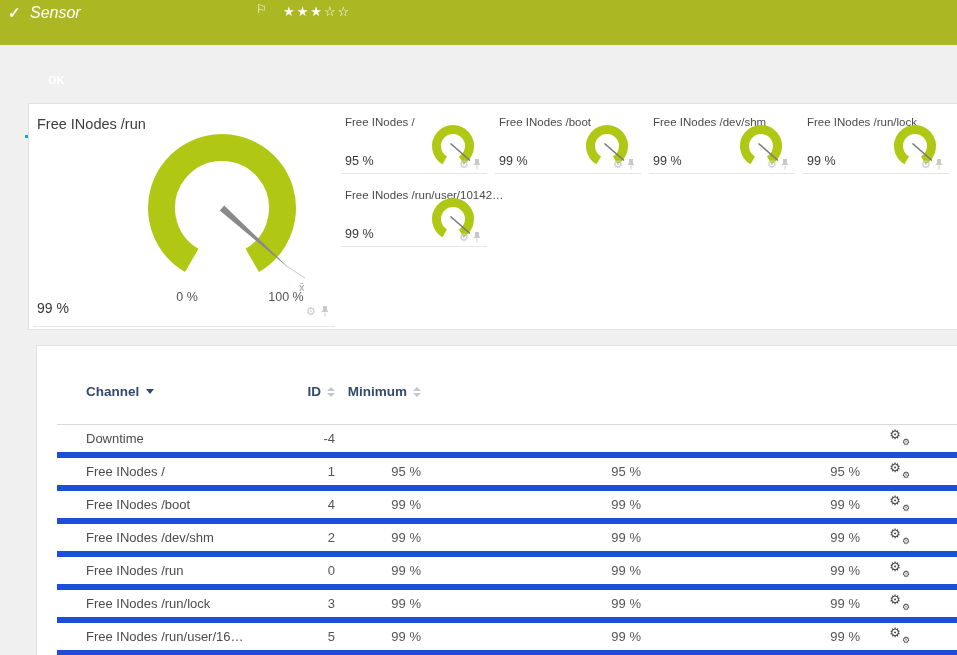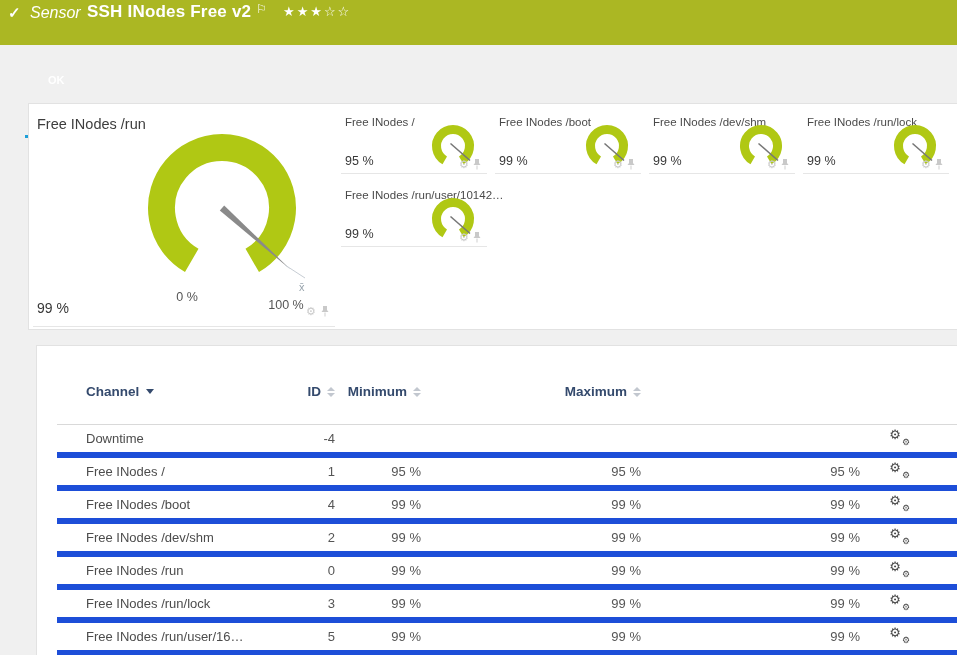--- a/index.html
+++ b/index.html
@@ -27,21 +27,21 @@
 
   
   .card { position:absolute; background:#fff; border:1px solid #e2e2e2; border-right:none;padding-left:20px; }
   .card1 { left:28px; top:103px; width:929px; height:227px; }
   .card2 { left:36px; top:345px; width:929px; height:378px; }
 
   
   .bg-title { position:absolute; left:8px; top:12px; font-size:14.5px; color:#3d3d3d; }
   .bg-svg { position:absolute; left:86px; top:3px; }
   .bg-min { position:absolute; left:138px; top:186px; width:40px; text-align:center; font-size:12.5px; color:#555; }
-  .bg-max { position:absolute; left:232px; top:186px; width:50px; text-align:center; font-size:12.5px; color:#555;margin-top:8px; }
+  .bg-max { position:absolute; left:232px; top:186px; width:50px; text-align:center; font-size:12.5px; color:#555; }
   .bg-val { position:absolute; left:8px; top:196px; font-size:14px; color:#383838; }
   .bg-icons { position:absolute; left:277px; top:202px; display:flex; align-items:center; gap:4px; }
   .bg-divider { position:absolute; left:4px; top:222px; width:302px; height:1px; background:#e6e6e6; }
   .mini-gear { font-size:11px; color:#c9c9c9; line-height:1; }
 
   
   .sg { position:absolute; width:146px; height:66px; border-bottom:1px solid #e6e6e6; }
   .sg-title { position:absolute; left:4px; top:8px; font-size:11.5px; color:#4a4a4a; white-space:nowrap; }
   .sg-svg { position:absolute; left:84px; top:12px; }
   .sg-val { position:absolute; left:4px; top:46px; font-size:12.5px; color:#383838; }
@@ -69,21 +69,20 @@
   .gears { position:relative; width:18px; height:16px; margin-left:42px; color:#4a4a4a; cursor:pointer; }
   .gears .g-big { position:absolute; right:1px; top:-3px; font-size:13px; line-height:1; }
   .gears .g-small { position:absolute; left:0; bottom:-1px; font-size:9px; line-height:1; }
 </style>
 </head>
 <body>
 
 <div class="hdr">
   <span class="hdr-check">✓</span>
   <span class="hdr-kind">Sensor</span>
-  <span class="hdr-title">SSH INodes Free v2</span>
   <span class="hdr-flag">⚐</span>
   <span class="hdr-stars">★★★☆☆</span>
   <span class="hdr-ok">OK</span>
 </div>
 
 <div class="tabbar">
   <div class="tab active" style="left:48px">
     <svg width="17" height="17" viewBox="0 0 17 17">
       <path d="M3.4 13.6 A 6.6 6.6 0 1 1 13.6 13.6" fill="none" stroke="#2aa2dc" stroke-width="3.6"></path>
       <line x1="8.5" y1="9" x2="13" y2="13.4" stroke="#1a6f9e" stroke-width="2"></line>
@@ -251,27 +250,20 @@
           <i class="dn"></i>
         </span>
     </div>
     <div class="th right">
       <span>Minimum</span>
       <span class="sort">
           <i class="up"></i>
           <i class="dn"></i>
         </span>
     </div>
-    <div class="th right">
-      <span>Maximum</span>
-      <span class="sort">
-          <i class="up"></i>
-          <i class="dn"></i>
-        </span>
-    </div>
     <div class="th"></div>
   </div>
 
   <div class="t-row">
     <div class="td">Downtime</div>
     <div class="td right">-4</div>
     <div class="td right"></div>
     <div class="td right"></div>
     <div class="td right"></div>
     <div class="td"><span class="gears"><span class="g-big">⚙</span><span class="g-small">⚙</span></span></div>

